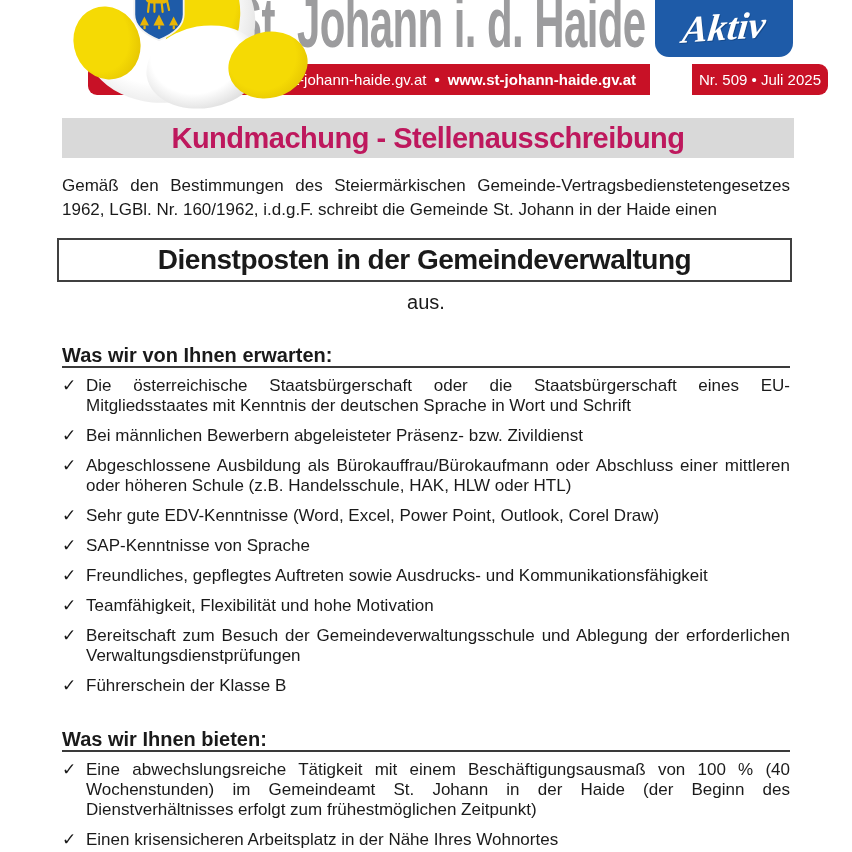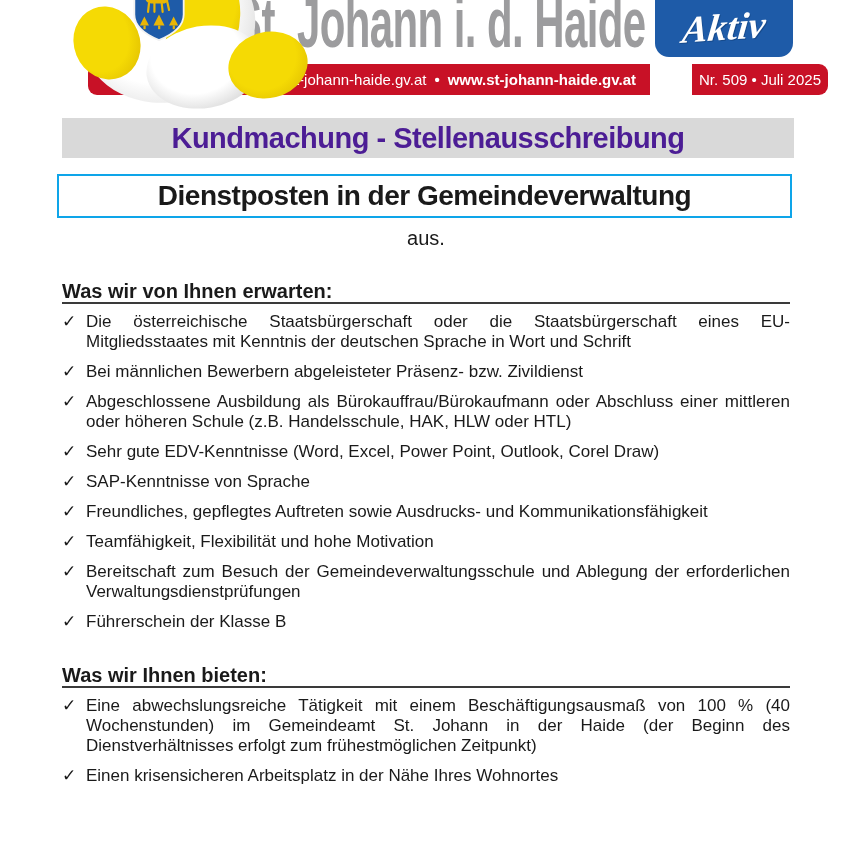--- a/index.html
+++ b/index.html
@@ -48,26 +48,26 @@
     background:radial-gradient(ellipse at 45% 35%, #ffffff 50%, #dedede 75%, #a8a8a9 100%);
     transform:rotate(-10deg);}
   .blob.yellowB{left:228px;top:32px;width:80px;height:66px;
     background:radial-gradient(ellipse at 45% 35%, #f5da04 55%, #d8b400 100%);
     transform:rotate(-14deg);}
   .shield{position:absolute;left:131px;top:-22px;width:56px;height:64px;}
   
   .content{position:absolute;left:62px;top:118px;width:728px;}
   .title-bar{
     background:#d9d9d9;height:40px;line-height:40px;text-align:center;
-    font-size:29px;font-weight:bold;color:#4c1d95;margin-right:-4px;white-space:nowrap;
+    font-size:29px;font-weight:bold;color:#be185d;margin-right:-4px;white-space:nowrap;
     letter-spacing:-0.5px;
   }
   .intro{margin:16px 0 0 0;font-size:17px;line-height:24px;text-align:justify;}
   .position-box{
-    margin:16px -2px 0 -5px;border:2px solid #0ea5e9;height:40px;line-height:40px;
+    margin:16px -2px 0 -5px;border:2px solid #404040;height:40px;line-height:40px;
     text-align:center;font-size:28px;font-weight:bold;letter-spacing:-0.5px;white-space:nowrap;
   }
   .aus{margin-top:10px;text-align:center;font-size:20px;line-height:20px;}
   .sec-heading{
     margin:32px 0 0 0;font-size:20px;font-weight:bold;line-height:22px;
     padding-bottom:0;border-bottom:2px solid #3a3a3a;
   }
   ul.checklist{list-style:none;margin:8px 0 0 0;padding:0;}
   ul.checklist li{display:flex;margin-bottom:10px;font-size:17px;line-height:20px;}
   ul.checklist .check{width:24px;flex:0 0 24px;}
@@ -124,20 +124,21 @@
           <rect x="45" y="52" width="2.4" height="4"></rect>
         </g>
       </svg>
     </div>
   </div>
 
   <div class="content">
 
     <div class="title-bar">Kundmachung - Stellenausschreibung</div>
 
+    <p class="intro">Gemäß den Bestimmungen des Steiermärkischen Gemeinde-Vertragsbedienstetengesetzes 1962, LGBl. Nr. 160/1962, i.d.g.F. schreibt die Gemeinde St. Johann in der Haide einen</p>
 
     <div class="position-box">Dienstposten in der Gemeindeverwaltung</div>
 
     <div class="aus">aus.</div>
 
     <h2 class="sec-heading">Was wir von Ihnen erwarten:</h2>
     <ul class="checklist">
         <li>
           <span class="check">✓</span>
           <span class="item-text">Die österreichische Staatsbürgerschaft oder die Staatsbürgerschaft eines EU-Mitgliedsstaates mit Kenntnis der deutschen Sprache in Wort und Schrift</span>

